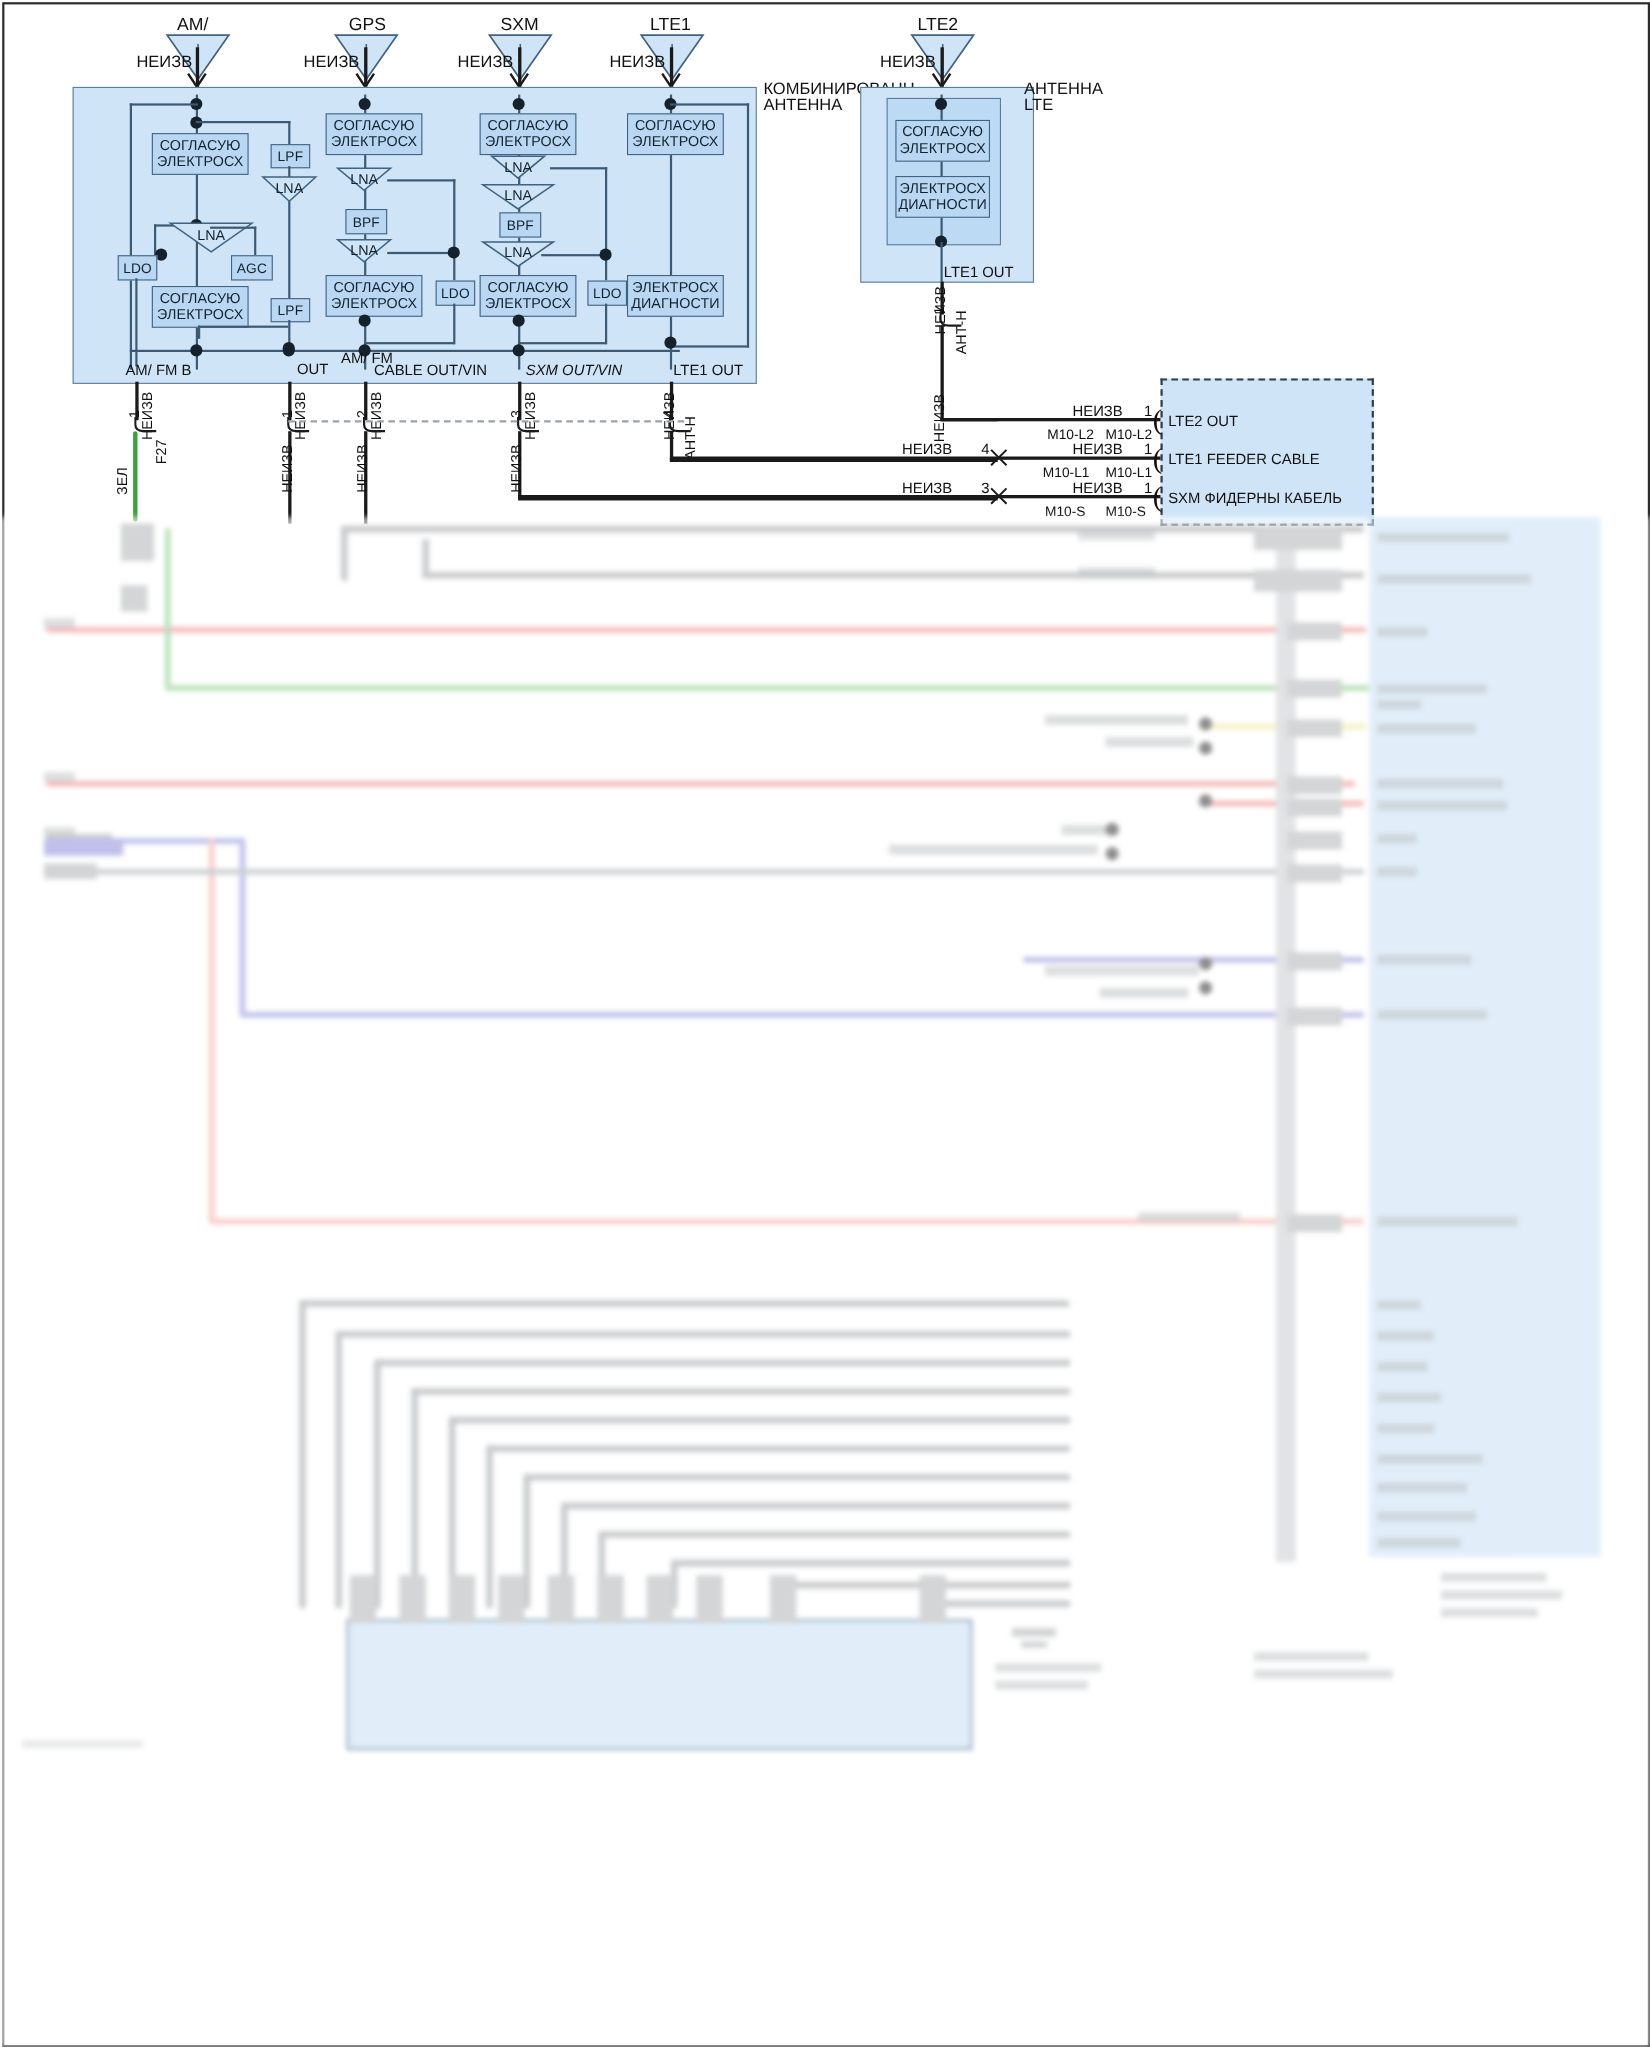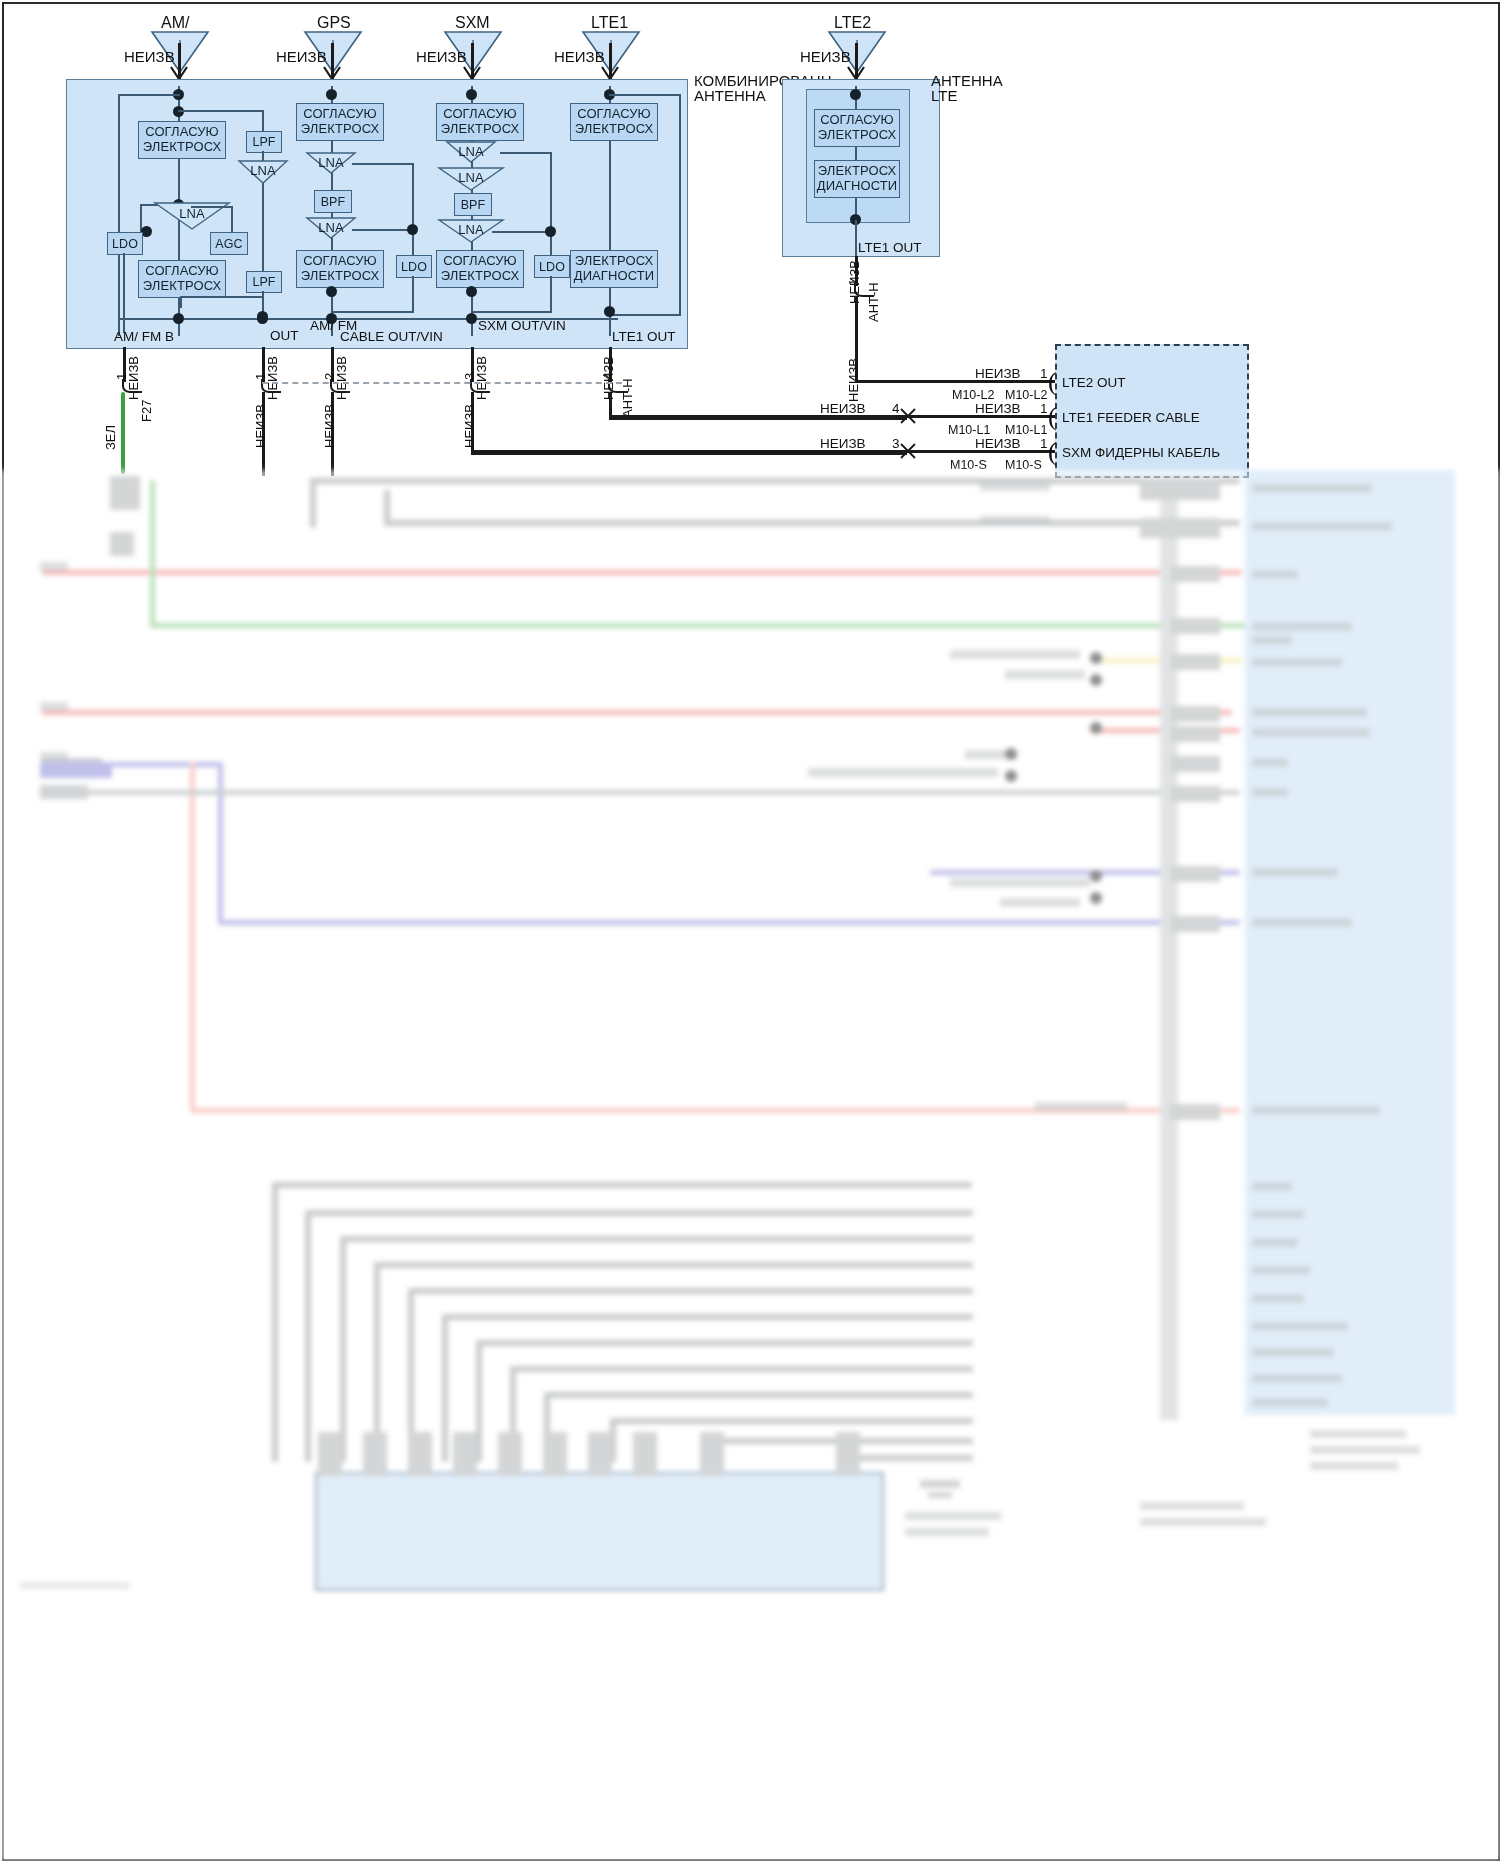--- a/index.html
+++ b/index.html
@@ -292,21 +292,21 @@
   <div class="thinwire h" style="left:118px;top:318px;width:500px;"></div>
   <div class="dot" style="left:173px;top:313px;"></div>
   <div class="dot" style="left:257px;top:313px;"></div>
   <div class="dot" style="left:326px;top:313px;"></div>
   <div class="dot" style="left:466px;top:313px;"></div>
 
   <div class="lbl sm" style="left:114px;top:329px;">AM/ FM B</div>
   <div class="lbl sm" style="left:270px;top:318px;margin-left:40px;">AM/ FM</div>
   <div class="lbl sm" style="left:270px;top:328px;">OUT</div>
   <div class="lbl sm" style="left:340px;top:329px;">CABLE OUT/VIN</div>
-  <div class="lbl sm" style="left:478px;top:318px;">SXM OUT/VIN</div>
+  <div class="lbl sm" style="left:478px;top:329px;font-style:italic;">SXM OUT/VIN</div>
   <div class="lbl sm" style="left:612px;top:329px;">LTE1 OUT</div>
 
   <div class="panel" style="left:782px;top:79px;width:156px;height:176px;"></div>
   <div class="panel inner" style="left:806px;top:89px;width:102px;height:132px;"></div>
   <div class="lbl" style="left:931px;top:72px;">АНТЕННА</div>
   <div class="lbl" style="left:931px;top:87px;">LTE</div>
 
   <div class="thinwire v" style="left:855px;top:86px;height:134px;"></div>
   <div class="dot" style="left:850px;top:89px;"></div>
   <div class="dot" style="left:850px;top:214px;"></div>

